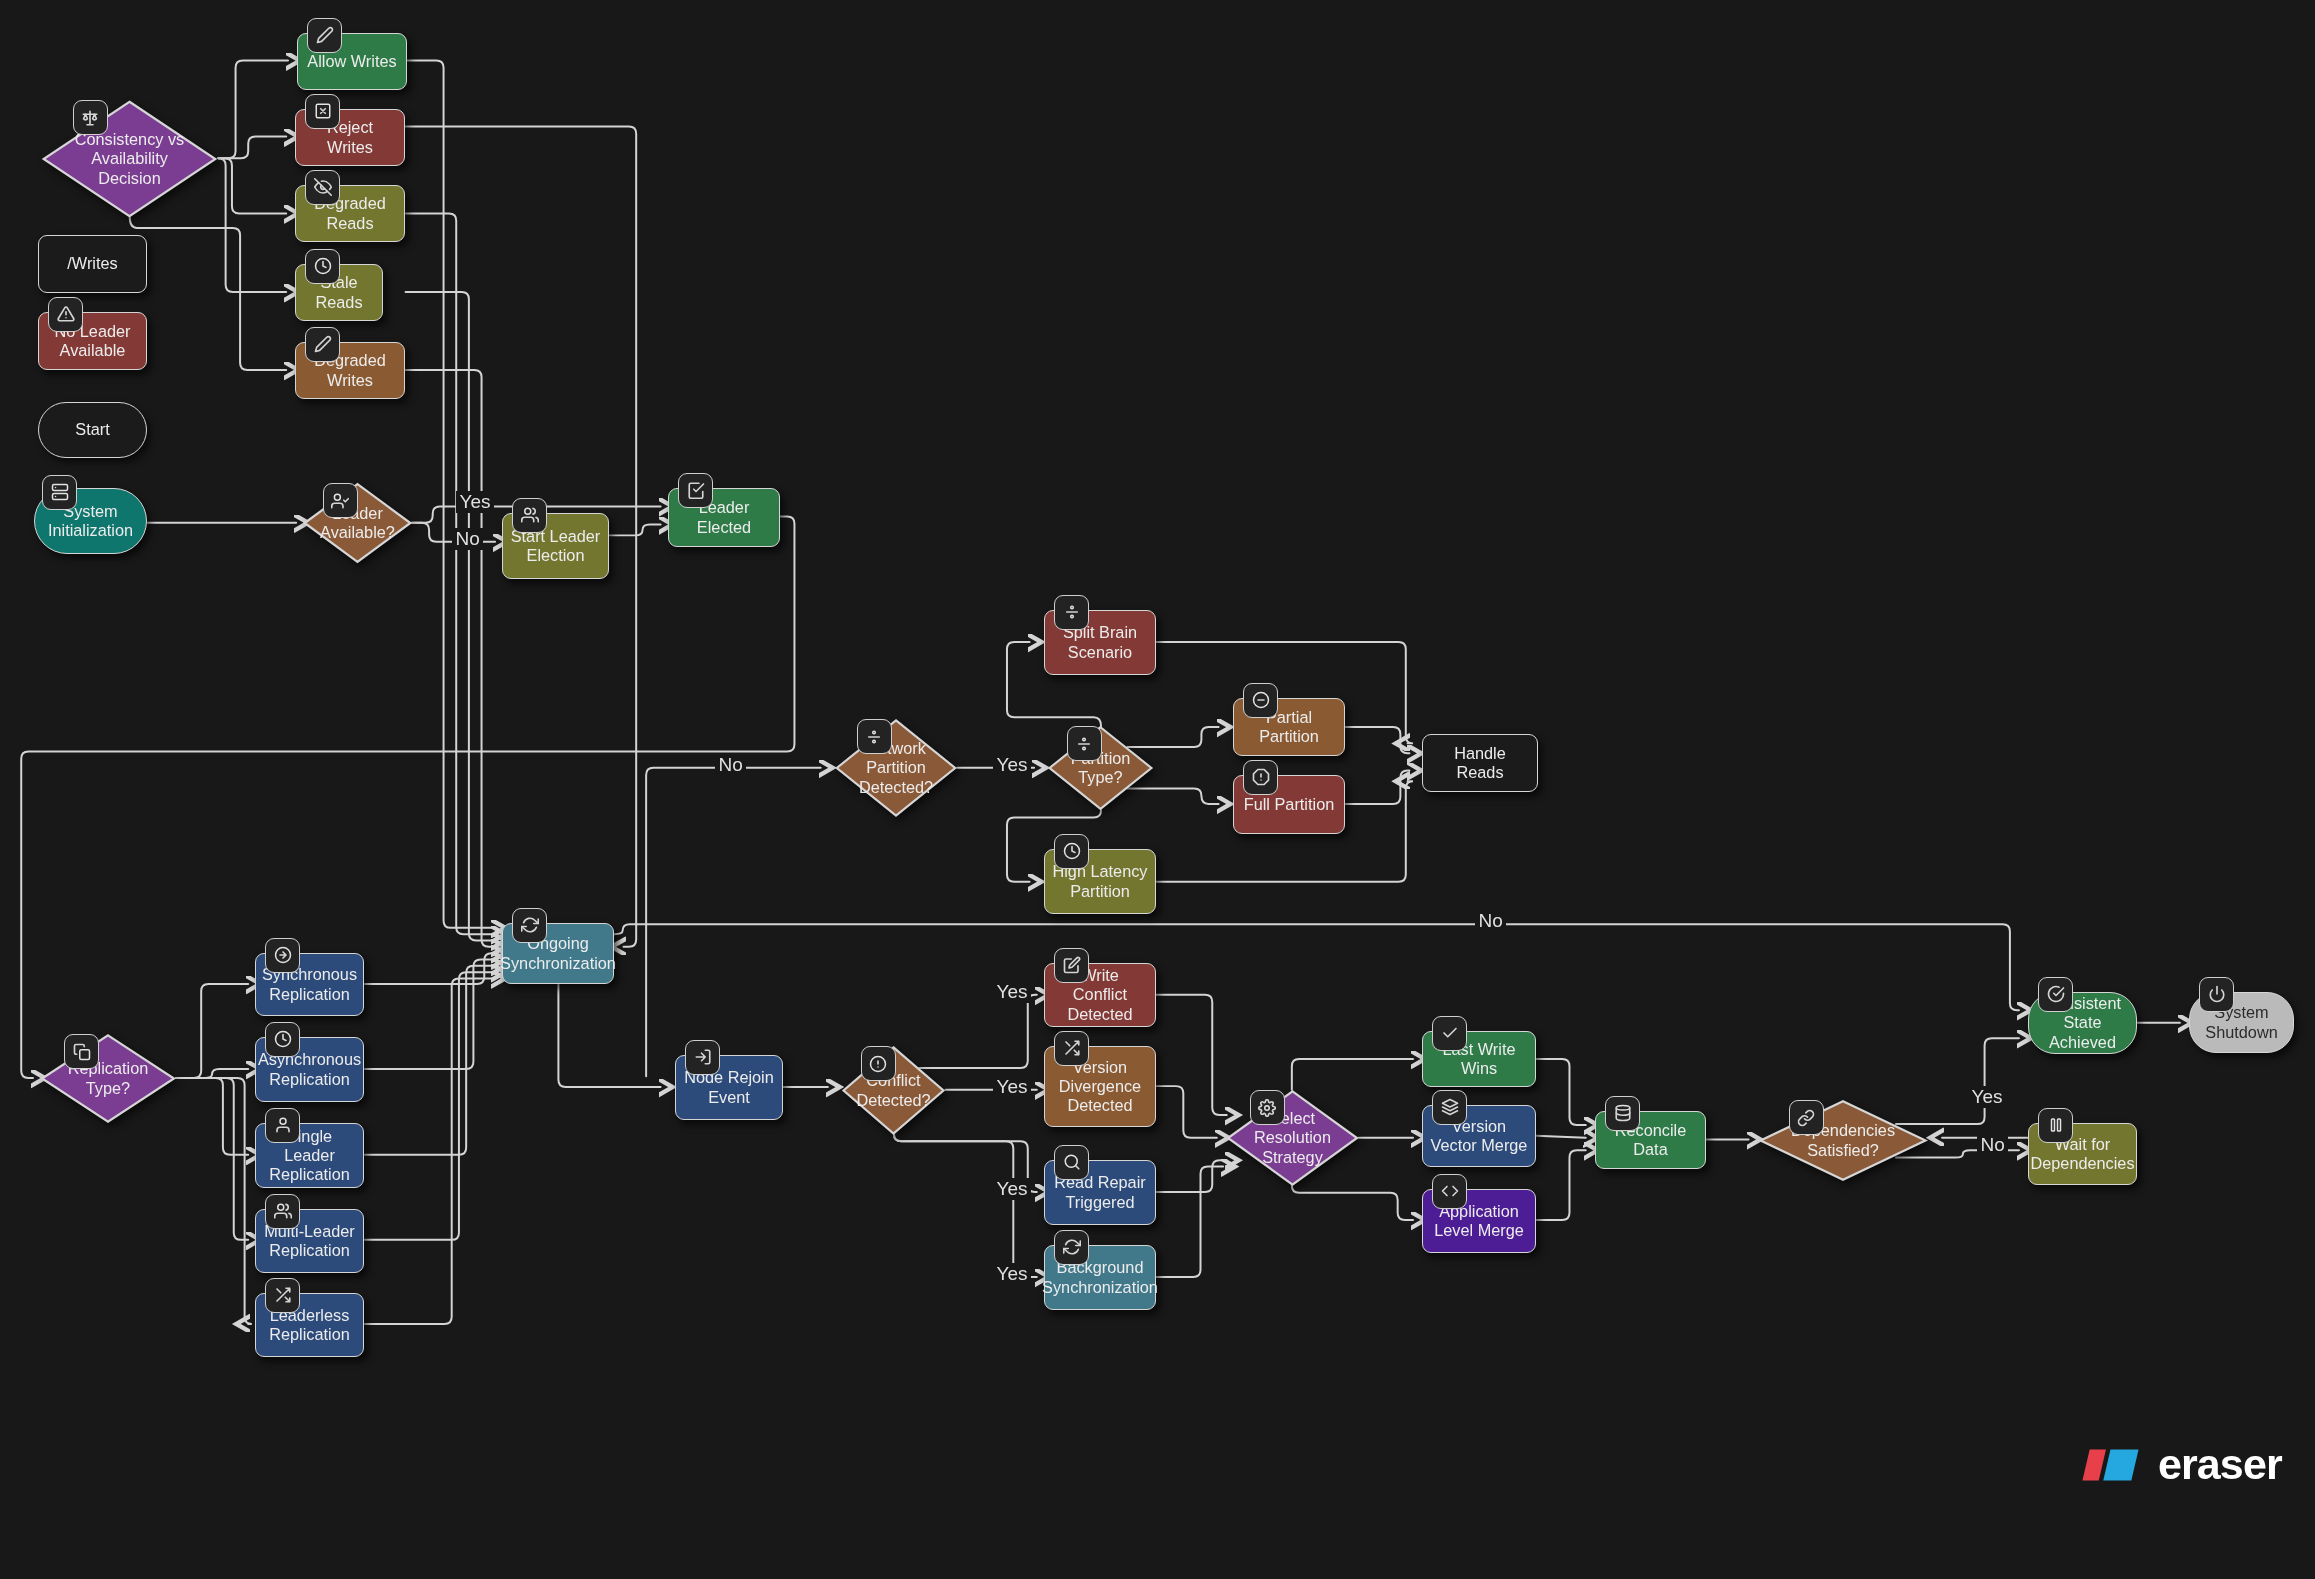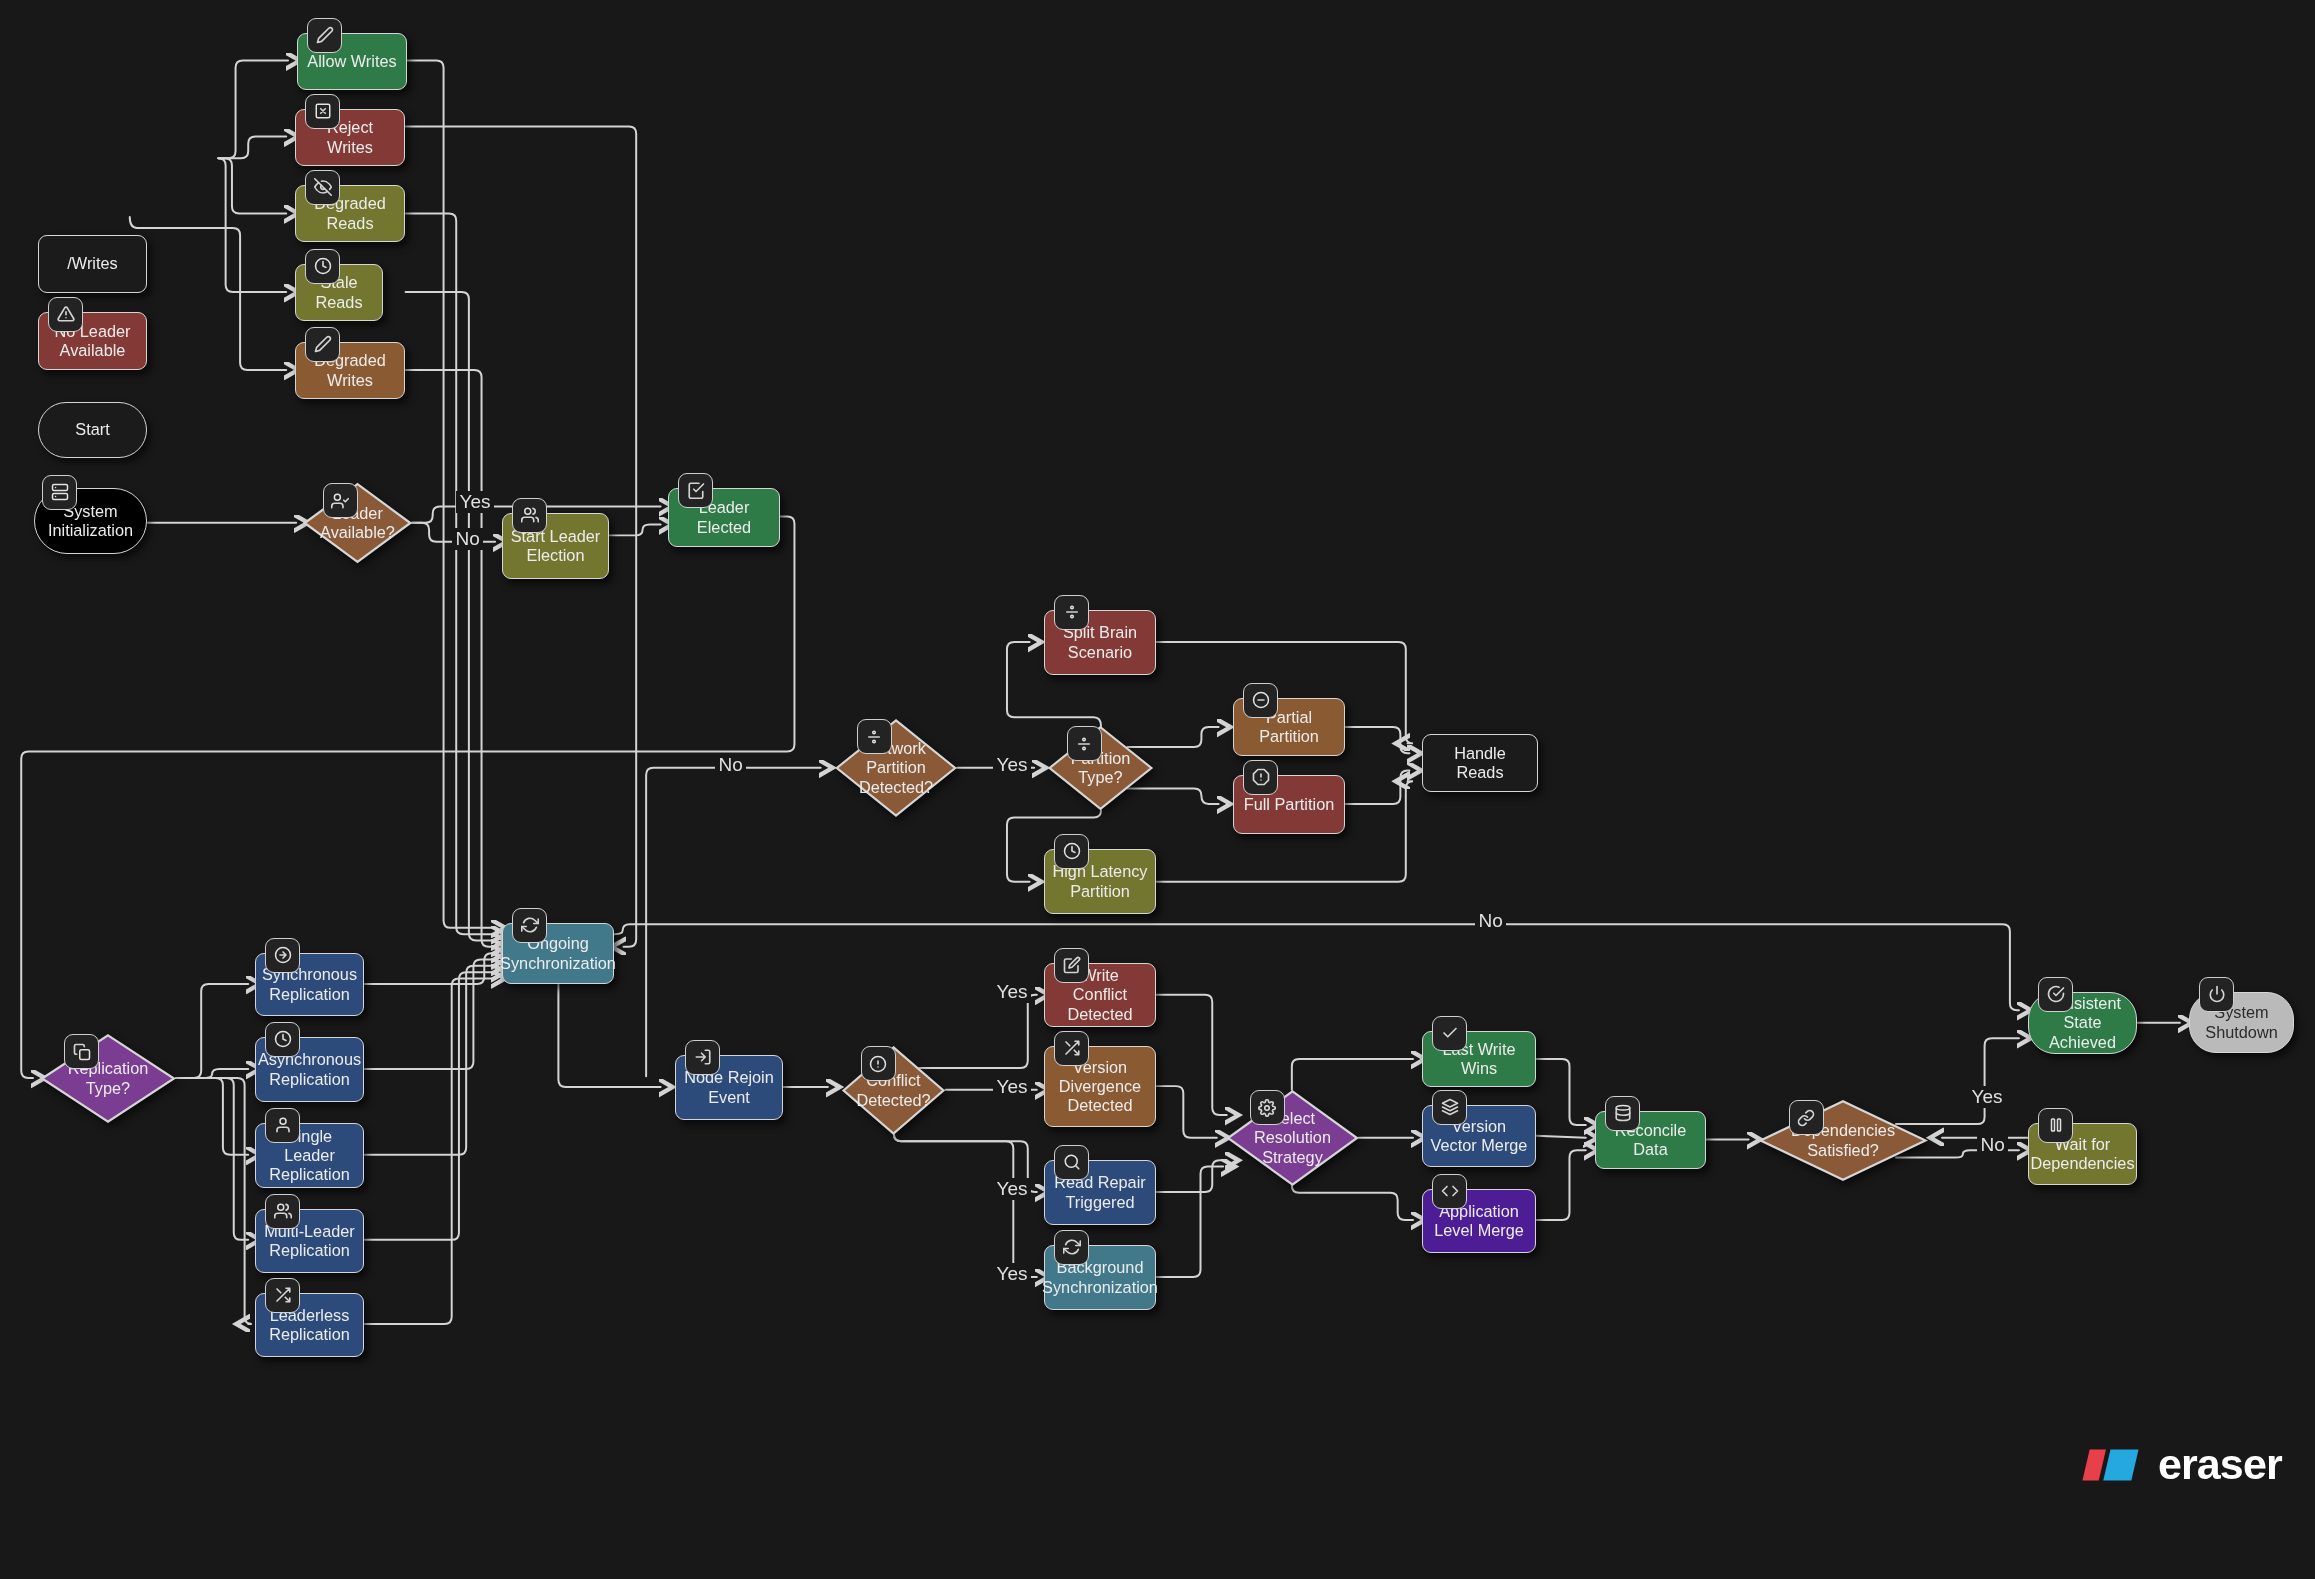--- a/index.html
+++ b/index.html
@@ -6,21 +6,21 @@
     font-family:"Liberation Sans",sans-serif;}
   #canvas{position:relative;width:2316px;height:1579px;background:#181818;}
   #edges{position:absolute;left:0;top:0;z-index:1;}
   #edges path{stroke:#d4d4d4;stroke-width:2.2;fill:none;stroke-linecap:round;}
   .n{position:absolute;z-index:3;box-sizing:border-box;display:flex;align-items:center;justify-content:center;
      text-align:center;color:#ececec;font-size:16.3px;line-height:1.18;}
   .rect{border:1.8px solid #d6d6d6;border-radius:9px;box-shadow:3.6px 4.5px 7.2px rgba(0,0,0,.6);}
   .stadium{border:1.8px solid #d6d6d6;border-radius:33px;box-shadow:3.6px 4.5px 7.2px rgba(0,0,0,.6);}
   .green{background:#2e7b48;} .maroon{background:#833a36;} .olive{background:#73762e;}
   .tan{background:#8a5a33;} .blue{background:#2c4a7a;} .teal{background:#41798b;}
-  .teal2{background:#000000;} .purple2{background:#4c1d95;}
+  .teal2{background:#0f766e;} .purple2{background:#4c1d95;}
   .gray{background:#b9bab9;color:#2b2b2b;}
   .plain{background:#1b1b1b;}
   .lbl{padding:3.6px 7.2px;position:relative;z-index:2;}
   .diamond{border:none;box-shadow:none;background:transparent;}
   .dshape{position:absolute;left:0;top:0;width:100%;height:100%;overflow:visible;
      filter:drop-shadow(3.6px 4.5px 4.5px rgba(0,0,0,.6));}
   .dshape polygon{stroke:#d6d6d6;stroke-width:2.2;vector-effect:non-scaling-stroke;}
   .diamond.purple2 polygon{fill:#7b3d92;} .diamond.brown polygon{fill:#8a5a38;}
   .diamond .lbl{width:76%;}
   .badge{position:absolute;left:9px;top:-16.3px;width:33px;height:33px;background:#232323;
@@ -229,20 +229,31 @@
 <span class="elabel" style="left:715px;top:754px">No</span>
 <span class="elabel" style="left:993px;top:754px">Yes</span>
 <span class="elabel" style="left:993px;top:981px">Yes</span>
 <span class="elabel" style="left:993px;top:1076px">Yes</span>
 <span class="elabel" style="left:993px;top:1178px">Yes</span>
 <span class="elabel" style="left:993px;top:1263px">Yes</span>
 <span class="elabel" style="left:1475px;top:910px">No</span>
 <span class="elabel" style="left:1968px;top:1086px">Yes</span>
 <span class="elabel" style="left:1977px;top:1134px">No</span>
 
+<div class="n diamond purple2" style="left:41px;top:100px;width:177px;height:118px">
+  <svg class="dshape" viewBox="0 0 100 100" preserveAspectRatio="none">
+        <polygon points="50,1.5 98.5,50 50,98.5 1.5,50"></polygon>
+      </svg>
+  <span class="badge">
+        <svg viewBox="0 0 20 20" width="18" height="18">
+          <use href="#sym-scales"></use>
+        </svg>
+      </span>
+  <span class="lbl">Consistency vs Availability Decision</span>
+</div>
 <div class="n diamond brown" style="left:303px;top:483px;width:109px;height:80px">
   <svg class="dshape" viewBox="0 0 100 100" preserveAspectRatio="none">
         <polygon points="50,1.5 98.5,50 50,98.5 1.5,50"></polygon>
       </svg>
   <span class="badge">
         <svg viewBox="0 0 20 20" width="18" height="18">
           <use href="#sym-user-check"></use>
         </svg>
       </span>
   <span class="lbl">Leader Available?</span>

